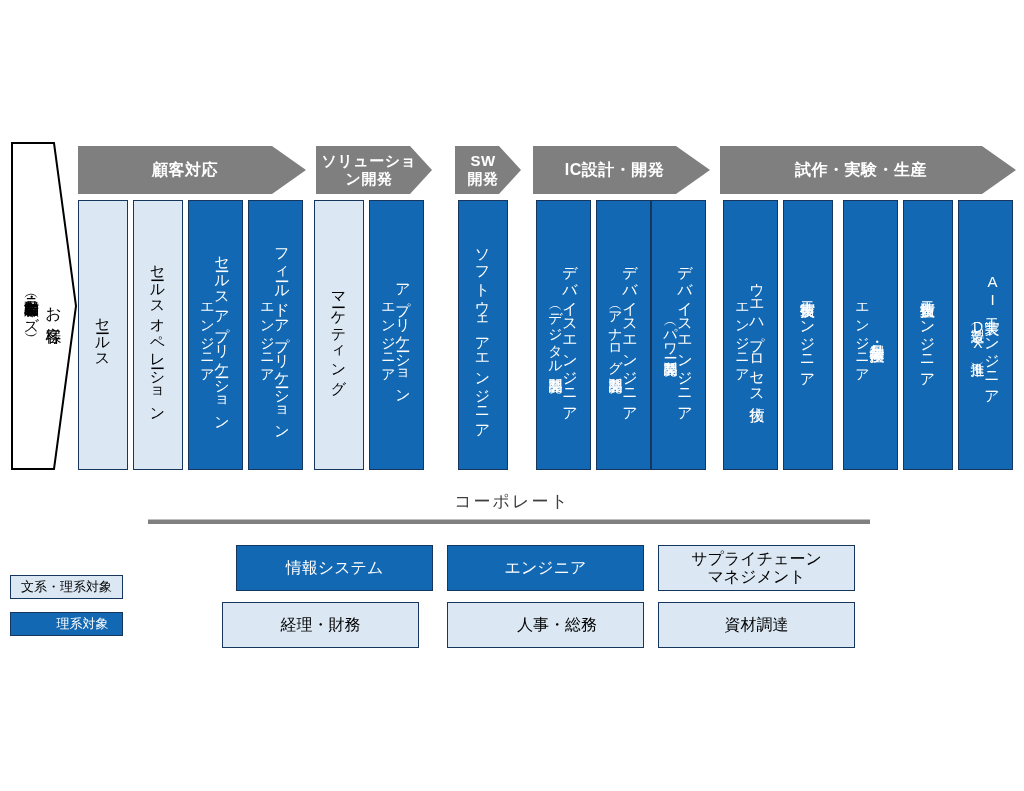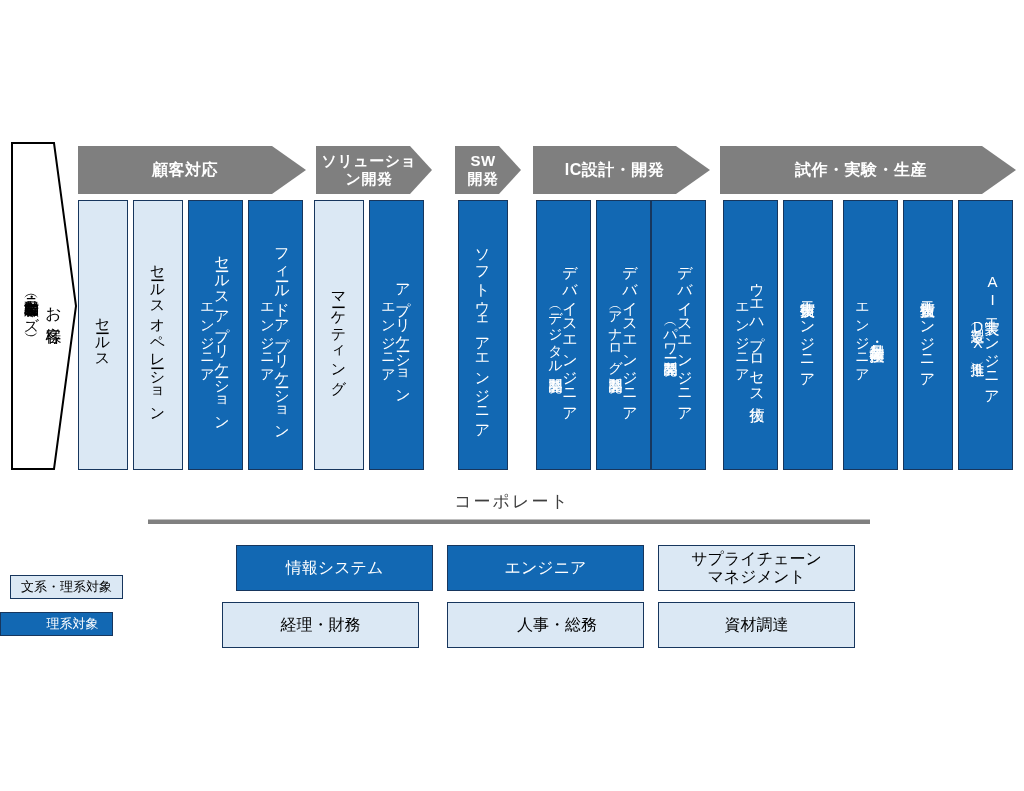--- a/index.html
+++ b/index.html
@@ -231,16 +231,16 @@
       <div class="corp-box dark" style="left: 447px; top: 545px; width: 197px;">エンジニア</div>
       <div class="corp-box light" style="left: 658px; top: 545px; width: 197px;">サプライチェーン
 マネジメント</div>
       <div class="corp-box light" style="left: 222px; top: 602px; width: 197px;">経理・財務</div>
       <div class="corp-box light" style="left: 447px; top: 602px; width: 197px; padding-left: 23px;">人事・総務</div>
       <div class="corp-box light" style="left: 658px; top: 602px; width: 197px;">資材調達</div>
     </div>
 
   <div id="legend-layer">
       <div class="legend-box light" style="left: 10px; top: 575px;">文系・理系対象</div>
-      <div class="legend-box dark" style="left: 0; top: 612px; padding-left: 32px;">理系対象</div>
+      <div class="legend-box dark" style="left: 10px; top: 612px; padding-left: 32px;">理系対象</div>
     </div>
 
 </div>
 
 </body></html>

